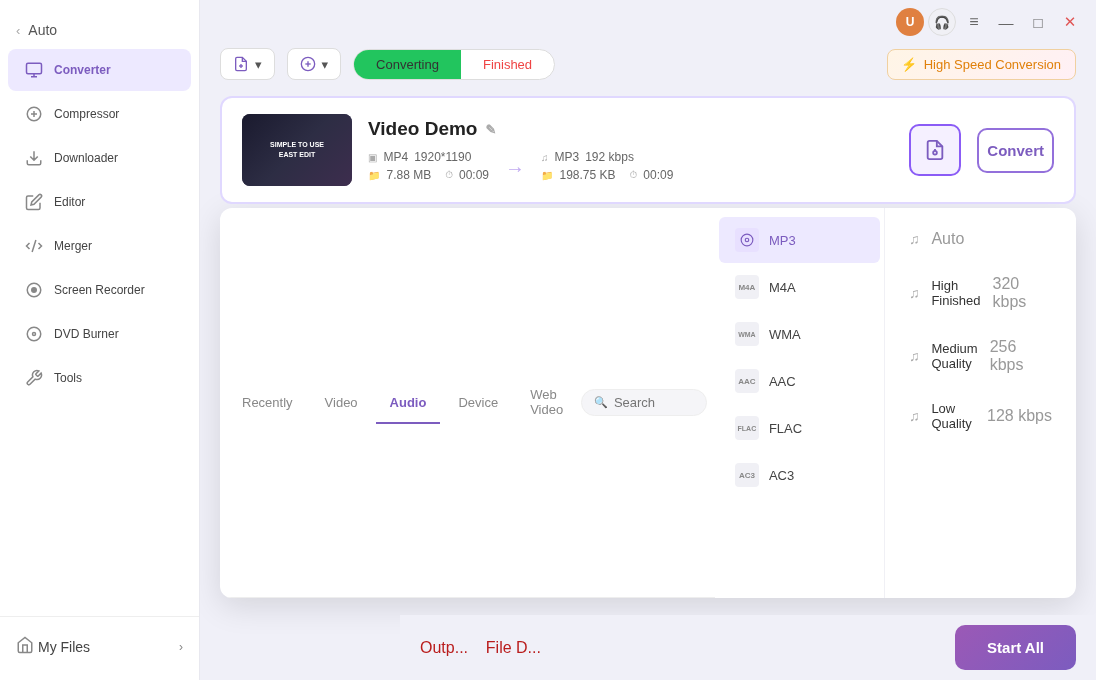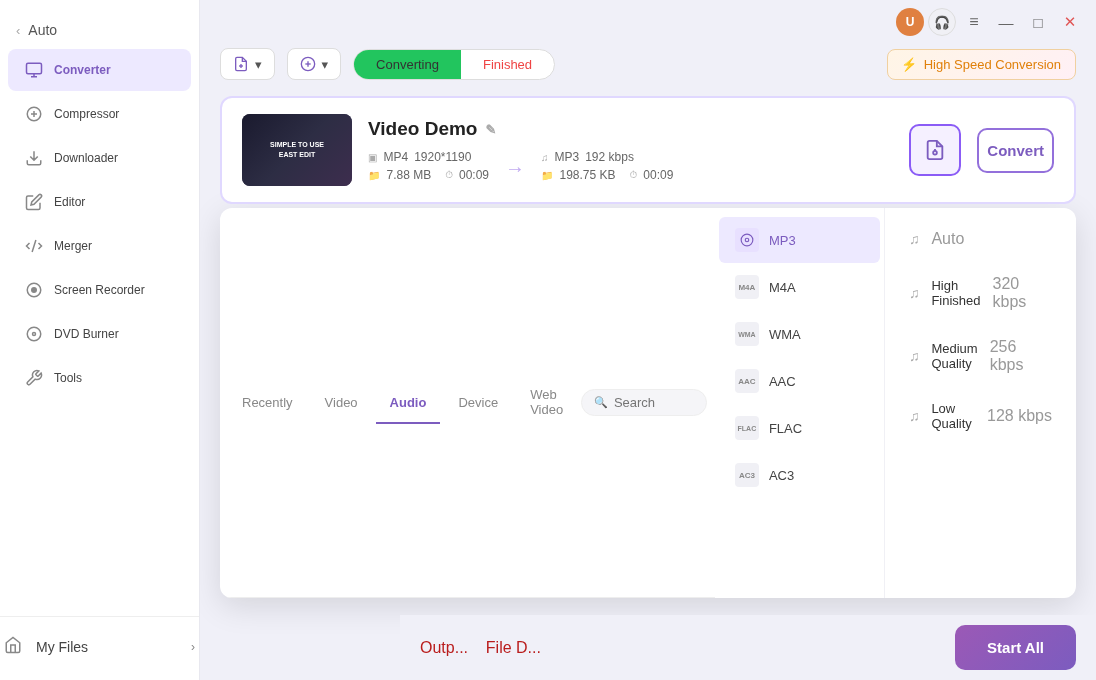--- a/index.html
+++ b/index.html
@@ -58,22 +58,22 @@
       flex-shrink: 0;
     }
     .sidebar-bottom {
       margin-top: auto;
       border-top: 1px solid #eee;
       padding-top: 8px;
     }
     .sidebar-myfiles {
       display: flex;
       align-items: center;
-      gap: 14px;
-      padding: 11px 4px;
+      gap: 4px;
+      padding: 11px 16px;
       cursor: pointer;
       color: #444;
       font-size: 14px;
     }
     .sidebar-myfiles .arrow-right {
       margin-left: auto;
       font-size: 12px;
       color: #888;
     }
 

